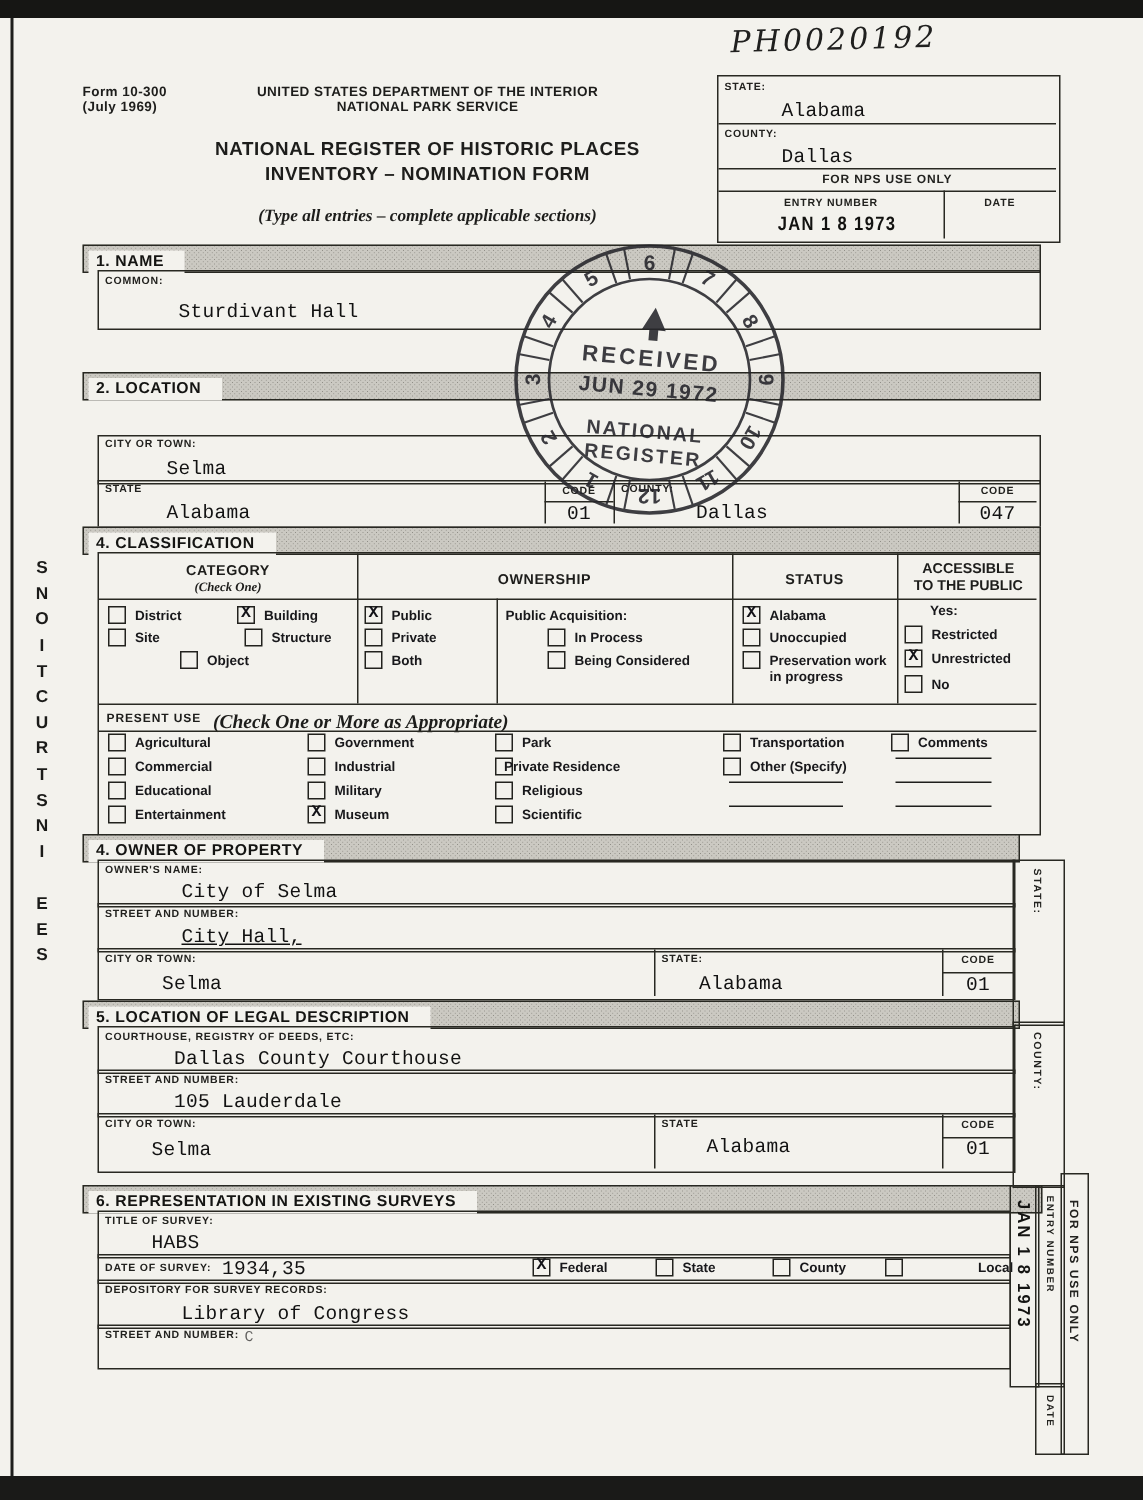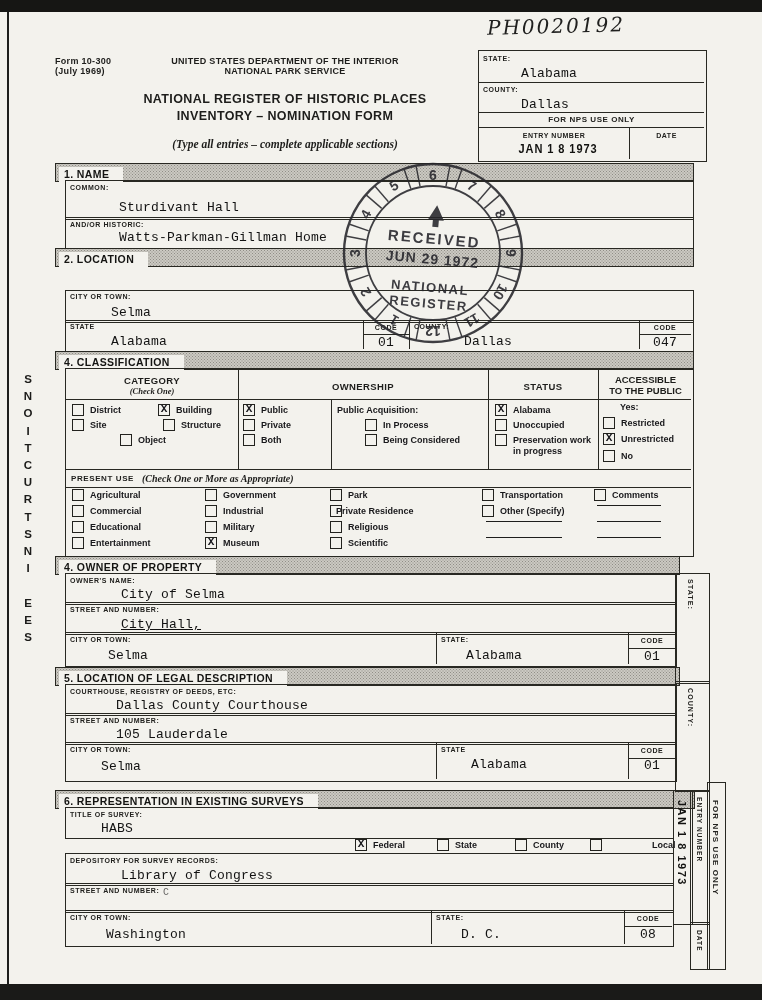--- a/index.html
+++ b/index.html
@@ -78,24 +78,20 @@
 E
 E
 S</div>
 
   <div class="bar" style="left:55px;top:163px;width:637px;">
     <b>1.  NAME</b>
   </div>
   <div class="bx" style="left:65px;top:180px;width:627px;height:38px;">
     <span class="lbl" style="left:4px;top:3px;">COMMON:</span>
     <span class="val" style="left:53px;top:20px;">Sturdivant Hall</span>
-  </div>
-  <div class="bx" style="left:65px;top:217px;width:627px;height:30px;">
-    <span class="lbl" style="left:4px;top:3px;">AND/OR HISTORIC:</span>
-    <span class="val" style="left:53px;top:13px;">Watts-Parkman-Gillman Home</span>
   </div>
 
   <div class="bar" style="left:55px;top:248px;width:637px;">
     <b>2.  LOCATION</b>
   </div>
   <div class="bx" style="left:65px;top:290px;width:627px;height:31px;">
     <span class="lbl" style="left:4px;top:2px;">CITY OR TOWN:</span>
     <span class="val" style="left:45px;top:15px;">Selma</span>
   </div>
   <div class="bx" style="left:65px;top:320px;width:627px;height:30px;">
@@ -179,21 +175,21 @@
     <span class="abs ctr" style="left:532px;top:16px;width:95px;font:700 9.5px 'Liberation Sans',sans-serif;">TO THE PUBLIC</span>
     <span class="hln" style="left:0;top:30px;width:625px;"></span>
 
     <span class="vln" style="left:172px;top:0;height:100px;"></span>
     <span class="vln" style="left:265px;top:30px;height:70px;"></span>
     <span class="vln" style="left:422px;top:0;height:100px;"></span>
     <span class="vln" style="left:532px;top:0;height:100px;"></span>
     <span class="hln" style="left:0;top:100px;width:625px;"></span>
 
     <span class="abs" style="left:5px;top:105px;font:700 8px 'Liberation Sans',sans-serif;letter-spacing:.6px;">PRESENT USE</span>
-    <span class="abs note" style="left:76px;top:104px;font-size:10px;font-family:'Liberation Serif',serif;">(Check One or More as Appropriate)</span>
+    <span class="abs note" style="left:76px;top:104px;font-size:13px;font-family:'Liberation Serif',serif;">(Check One or More as Appropriate)</span>
     <span class="hln" style="left:0;top:118px;width:625px;"></span>
   </div>
 
   <span class="cb" style="left:72px;top:404px;">
       <i></i>
     </span>
   <span class="cbl" style="left:90px;top:405px;">District</span>
   <span class="cb" style="left:158px;top:404px;">
       <i>X</i>
     </span>
@@ -377,20 +373,24 @@
     <span class="val ctr" style="left:562px;top:16px;width:48px;">01</span>
   </div>
 
   <div class="bar" style="left:55px;top:790px;width:638px;">
     <b>6.  REPRESENTATION IN EXISTING SURVEYS</b>
   </div>
   <div class="bx" style="left:65px;top:807px;width:607px;height:30px;">
     <span class="lbl" style="left:4px;top:3px;">TITLE OF SURVEY:</span>
     <span class="val" style="left:35px;top:14px;">HABS</span>
   </div>
+  <div class="bx" style="left:65px;top:836px;width:607px;height:18px;">
+    <span class="lbl" style="left:4px;top:5px;">DATE OF SURVEY:</span>
+    <span class="val" style="left:82px;top:2px;">1934,35</span>
+  </div>
   <span class="cb" style="left:355px;top:839px;">
       <i>X</i>
     </span>
   <span class="cbl" style="left:373px;top:840px;">Federal</span>
   <span class="cb" style="left:437px;top:839px;">
       <i></i>
     </span>
   <span class="cbl" style="left:455px;top:840px;">State</span>
   <span class="cb" style="left:515px;top:839px;">
       <i></i>
@@ -401,31 +401,20 @@
     </span>
   <span class="cbl" style="left:608px;top:840px;padding-left:44px;">Local</span>
 
   <div class="bx" style="left:65px;top:853px;width:607px;height:31px;">
     <span class="lbl" style="left:4px;top:3px;">DEPOSITORY FOR SURVEY RECORDS:</span>
     <span class="val" style="left:55px;top:15px;">Library of Congress</span>
   </div>
   <div class="bx" style="left:65px;top:883px;width:607px;height:28px;">
     <span class="lbl" style="left:4px;top:3px;">STREET AND NUMBER:</span>
     <span class="val" style="left:97px;top:3px;font-size:10px;opacity:.65;">C</span>
-  </div>
-  <div class="bx" style="left:65px;top:910px;width:607px;height:35px;">
-    <span class="lbl" style="left:4px;top:3px;">CITY OR TOWN:</span>
-    <span class="val" style="left:40px;top:17px;">Washington</span>
-    <span class="vln" style="left:365px;top:0;height:33px;"></span>
-    <span class="lbl" style="left:370px;top:3px;">STATE:</span>
-    <span class="val" style="left:395px;top:17px;">D. C.</span>
-    <span class="vln" style="left:558px;top:0;height:33px;"></span>
-    <span class="lbl ctr" style="left:558px;top:4px;width:48px;">CODE</span>
-    <span class="hln" style="left:558px;top:15px;width:48px;"></span>
-    <span class="val ctr" style="left:558px;top:17px;width:48px;">08</span>
   </div>
 
   <div class="bx" style="left:675px;top:573px;width:33px;height:109px;"></div>
   <span class="vt" style="left:687px;top:579px;">STATE:</span>
   <div class="bx" style="left:675px;top:681px;width:33px;height:109px;"></div>
   <span class="vt" style="left:687px;top:688px;">COUNTY:</span>
 
   <div class="bx" style="left:673px;top:790px;width:18px;height:133px;"></div>
   <span class="vt" style="left:676px;top:800px;font:700 11px 'Liberation Sans',sans-serif;letter-spacing:1.5px;transform:scaleX(1.05);color:#131311;">JAN 1 8 1973</span>
   <div class="bx" style="left:690px;top:790px;width:18px;height:133px;"></div>

